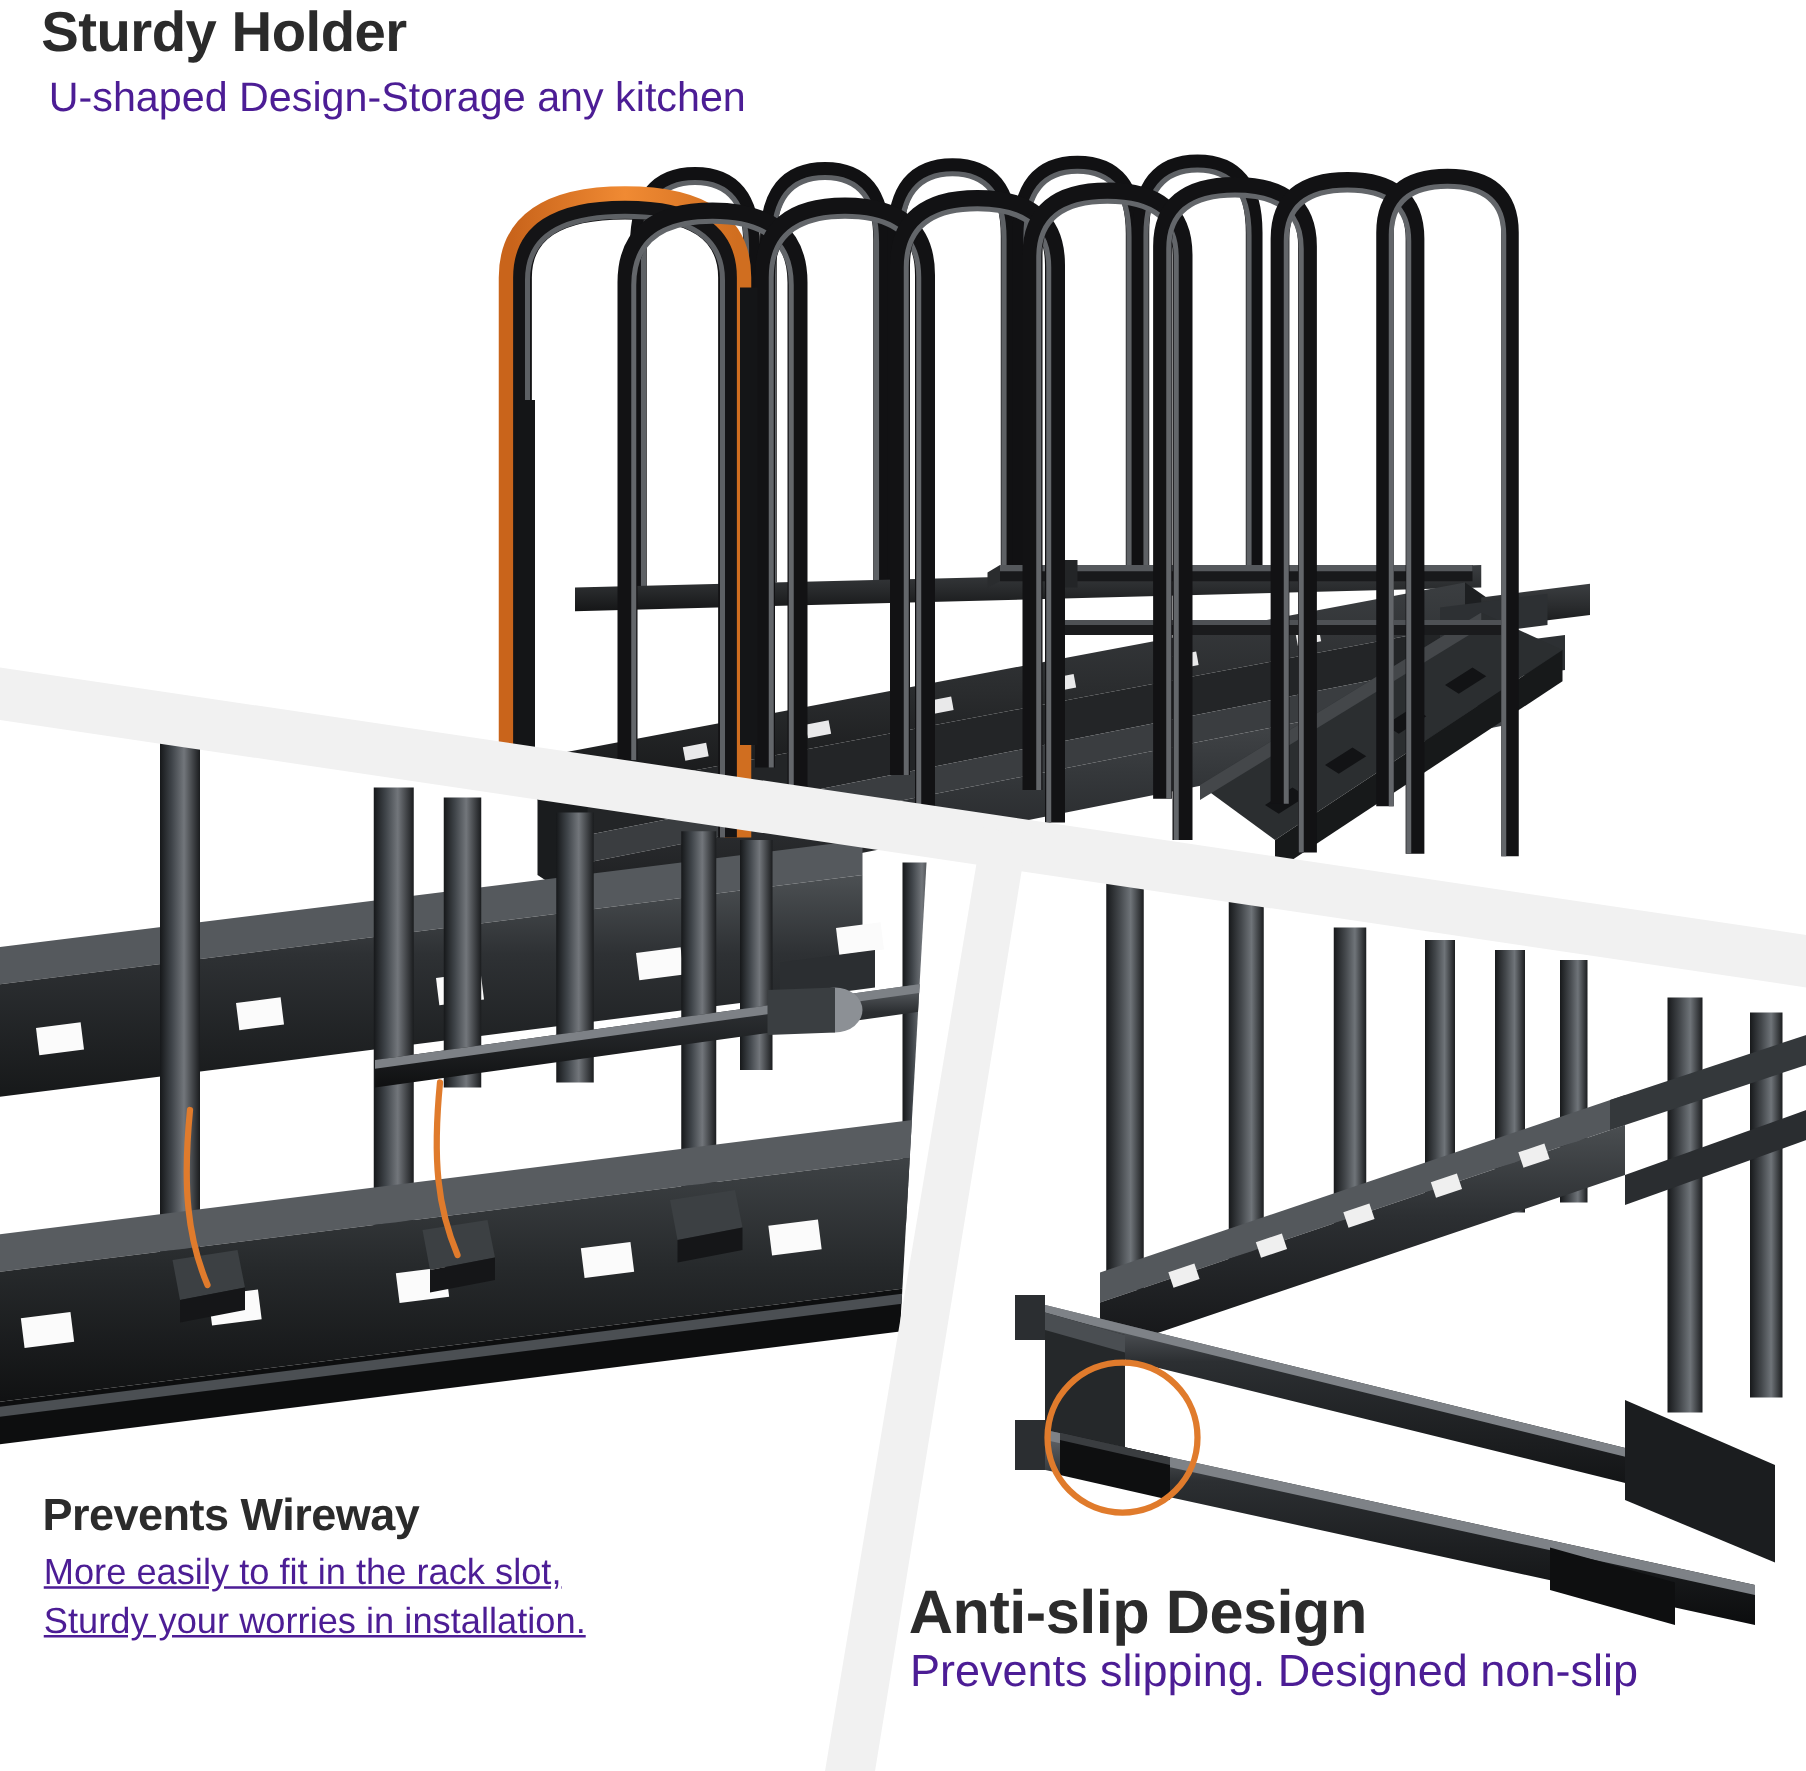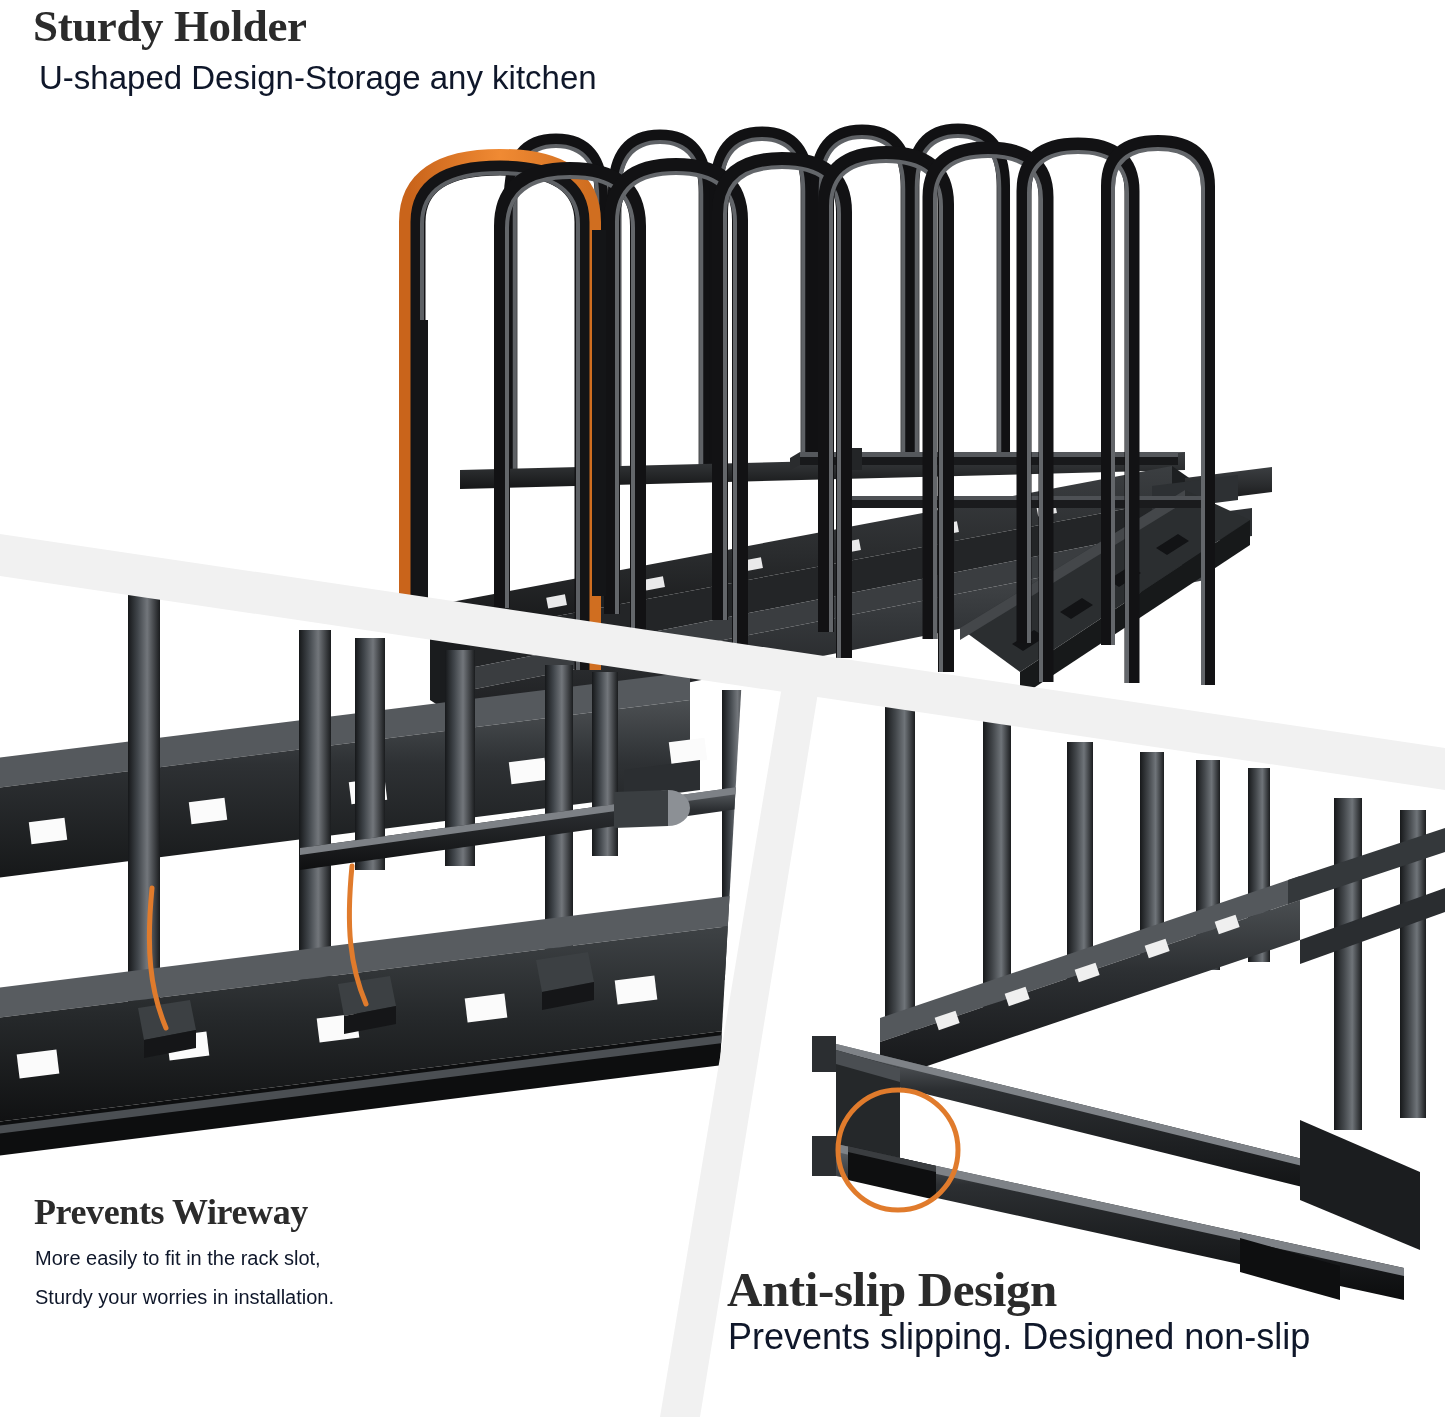--- a/index.html
+++ b/index.html
@@ -17,35 +17,34 @@
   .layer{position:absolute;top:0;left:0;width:1445px;height:1417px;}
   svg.layer{display:block;}
 
   
   .txt-block{position:absolute;}
   .hd{
     font-weight:bold;
     color:#2b2b2b;
     letter-spacing:-0.4px;
     white-space:nowrap;
-    font-family:Liberation Serif, serif;
   }
   .sub{
-    color:#0f172a;
+    color:#4c1d95;
     font-weight:400;
   }
   .sub div{white-space:nowrap;}
 
   #block-sturdy{left:33px;top:0px;}
   #block-sturdy .hd{font-size:45px;line-height:52px;}
   #block-sturdy .sub{font-size:33px;line-height:41px;margin-top:5px;margin-left:6px;}
 
   #block-wireway{left:34px;top:1190px;}
   #block-wireway .hd{font-size:36px;line-height:44px;}
-  #block-wireway .sub{font-size:20px;line-height:39px;margin-top:5px;margin-left:1px;}
+  #block-wireway .sub{font-size:29px;line-height:39px;margin-top:5px;margin-left:1px;text-decoration:underline;}
 
   #block-antislip{left:727px;top:1268px;}
   #block-antislip .hd{font-size:49px;line-height:44px;}
   #block-antislip .sub{font-size:36px;line-height:39px;margin-top:5px;margin-left:1px;}
 </style>
 </head>
 <body>
 
 <div id="page">
 

